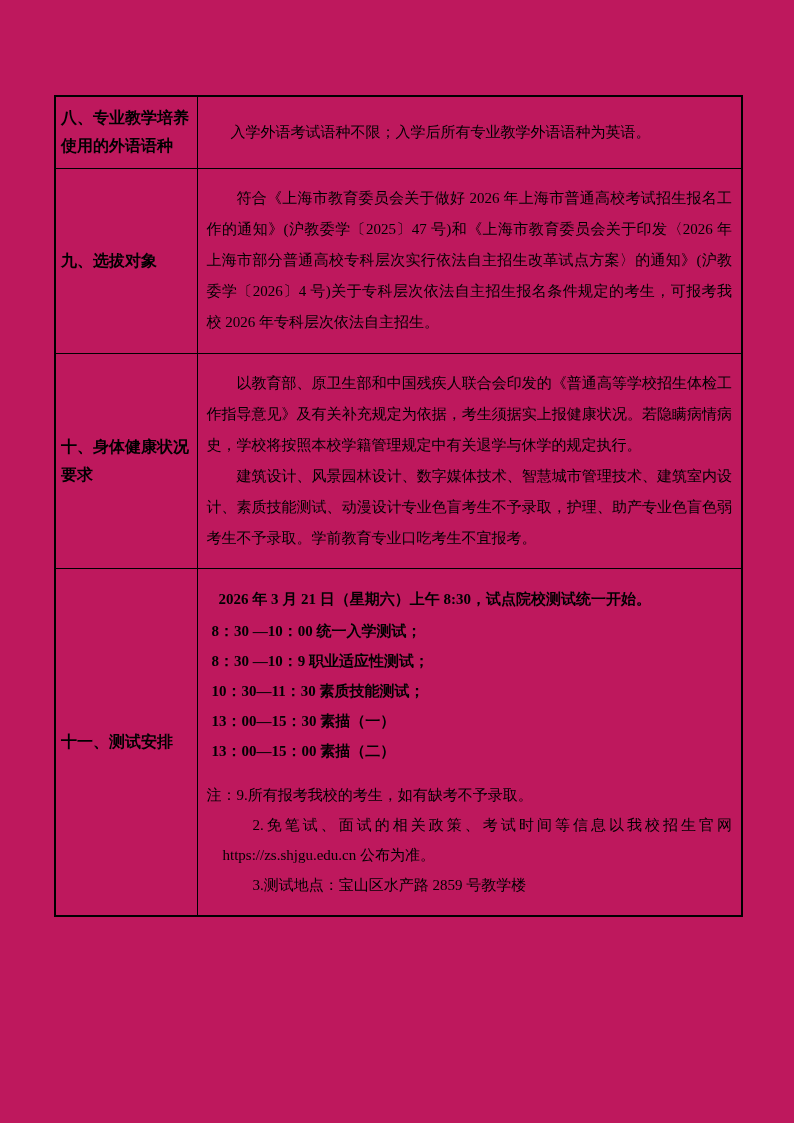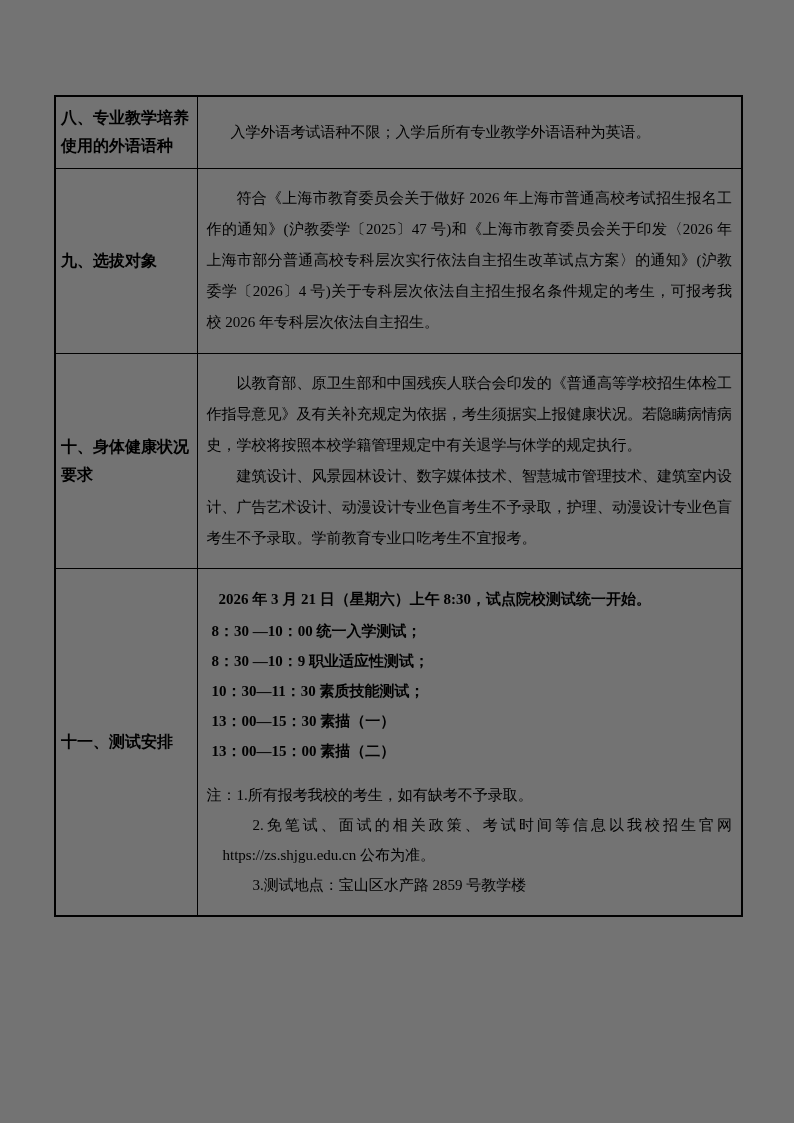--- a/index.html
+++ b/index.html
@@ -5,21 +5,21 @@
   * { margin: 0; padding: 0; box-sizing: border-box; }
   html, body {
     background: #ffffff;
     font-family: "Liberation Serif", "DejaVu Serif", serif;
     color: #000000;
   }
   .page {
     position: relative;
     width: 794px;
     height: 1123px;
-    background: #737373;
+    background: #be185d;
     overflow: hidden;
   }
   table.doc-table {
     position: absolute;
     left: 54px;
     top: 95px;
     width: 687px;
     border-collapse: collapse;
     table-layout: fixed;
     border: 2px solid #000;
@@ -103,37 +103,37 @@
       <td class="hdr">九、选拔对象</td>
       <td class="body-cell">
         <p class="para">符合《上海市教育委员会关于做好 2026 年上海市普通高校考试招生报名工作的通知》(沪教委学〔2025〕47 号)和《上海市教育委员会关于印发〈2026 年上海市部分普通高校专科层次实行依法自主招生改革试点方案〉的通知》(沪教委学〔2026〕4 号)关于专科层次依法自主招生报名条件规定的考生，可报考我校 2026 年专科层次依法自主招生。</p>
       </td>
     </tr>
 
     <tr class="r3">
       <td class="hdr">十、身体健康状况要求</td>
       <td class="body-cell">
         <p class="para">以教育部、原卫生部和中国残疾人联合会印发的《普通高等学校招生体检工作指导意见》及有关补充规定为依据，考生须据实上报健康状况。若隐瞒病情病史，学校将按照本校学籍管理规定中有关退学与休学的规定执行。</p>
-        <p class="para">建筑设计、风景园林设计、数字媒体技术、智慧城市管理技术、建筑室内设计、广告艺术设计、动漫设计专业色盲考生不予录取，护理、动漫设计专业色盲考生不予录取。学前教育专业口吃考生不宜报考。</p>
+        <p class="para">建筑设计、风景园林设计、数字媒体技术、智慧城市管理技术、建筑室内设计、素质技能测试、动漫设计专业色盲考生不予录取，护理、助产专业色盲色弱考生不予录取。学前教育专业口吃考生不宜报考。</p>
       </td>
     </tr>
 
     <tr class="r4">
       <td class="hdr">十一、测试安排</td>
       <td class="body-cell schedule-cell">
         <p class="headline">2026 年 3 月 21 日（星期六）上午 8:30，试点院校测试统一开始。</p>
         <ul class="schedule">
           <li>8：30 —10：00 统一入学测试；</li>
           <li>8：30 —10：9 职业适应性测试；</li>
           <li>10：30—11：30 素质技能测试；</li>
           <li>13：00—15：30 素描（一）</li>
           <li>13：00—15：00 素描（二）</li>
         </ul>
         <div class="notes">
-          <p>注：1.所有报考我校的考生，如有缺考不予录取。</p>
+          <p>注：9.所有报考我校的考生，如有缺考不予录取。</p>
           <p class="note-indent note-justify">2.免笔试、面试的相关政策、考试时间等信息以我校招生官网 https://zs.shjgu.edu.cn 公布为准。</p>
           <p class="note-indent">3.测试地点：宝山区水产路 2859 号教学楼</p>
         </div>
       </td>
     </tr>
   </tbody>
     </table>
 </div>
 
 </body></html>

